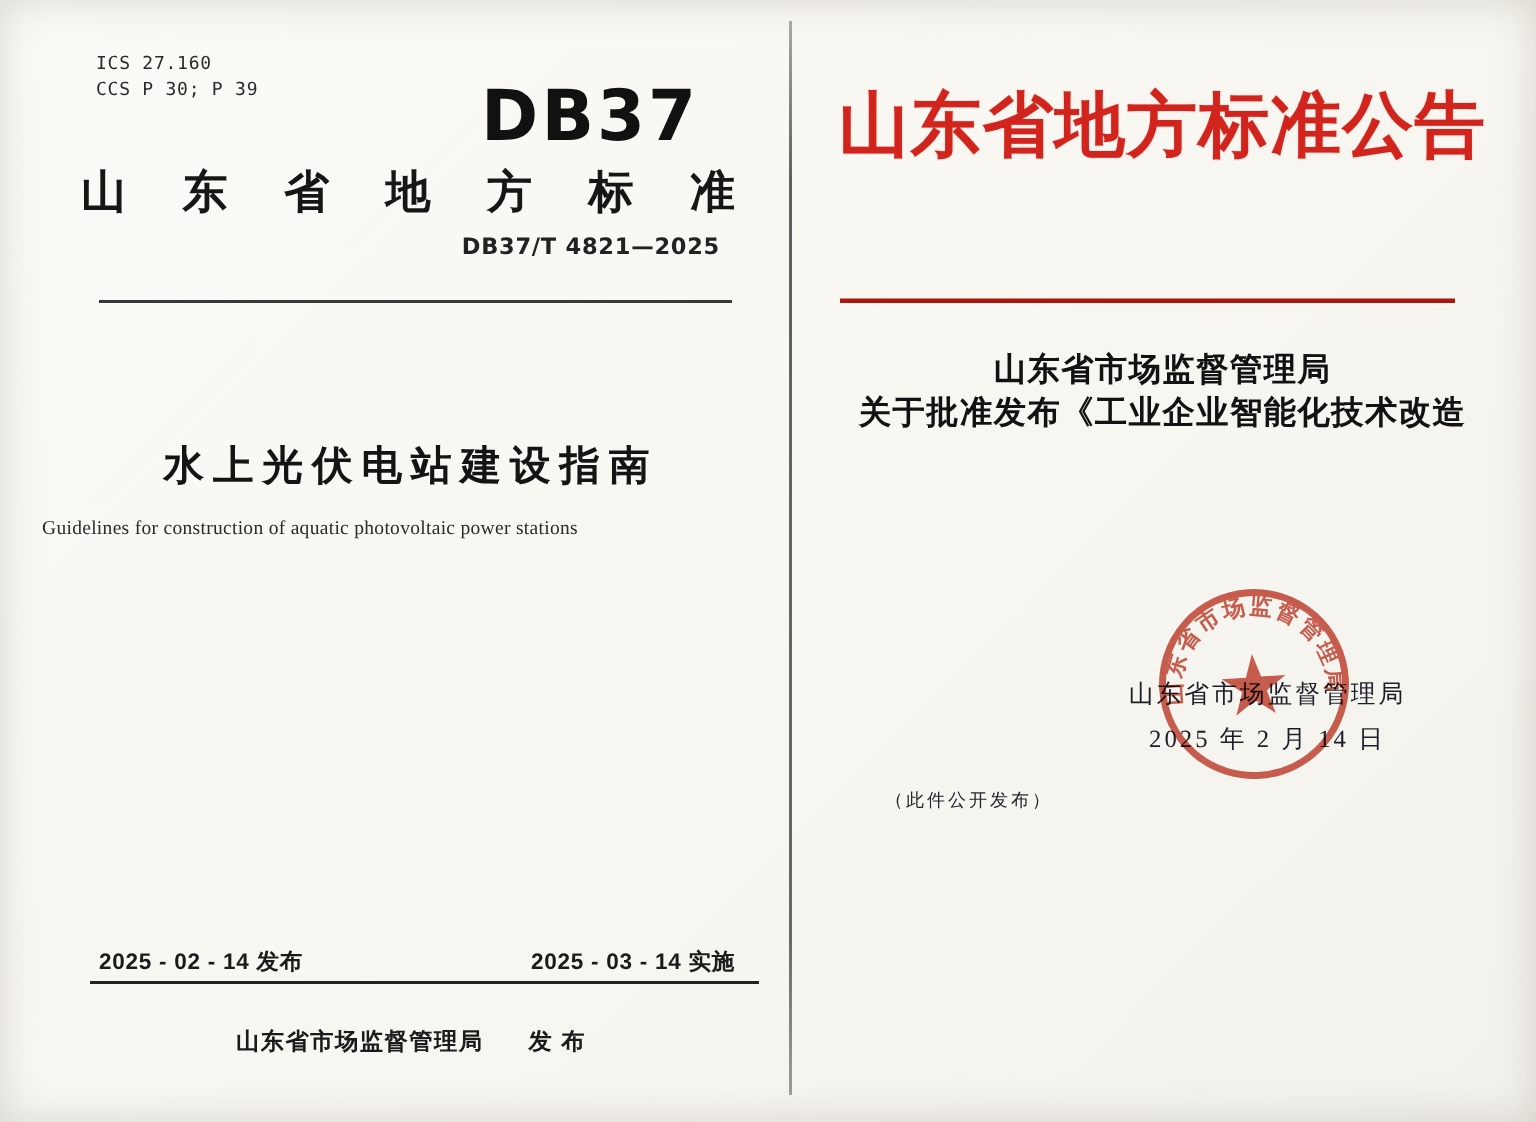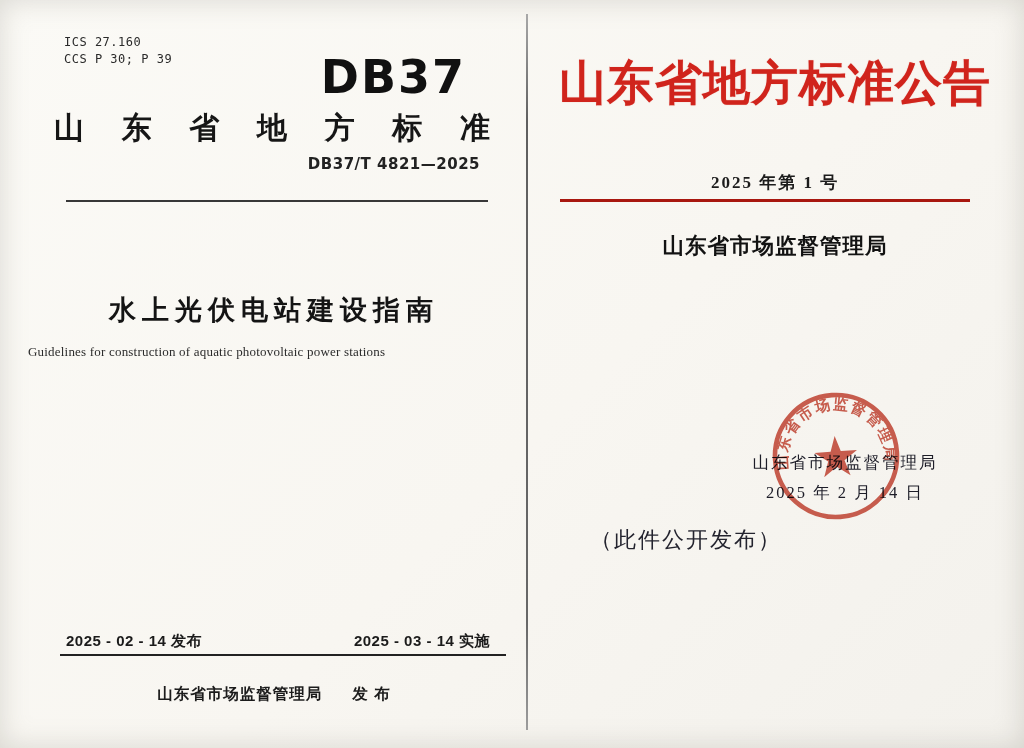--- a/index.html
+++ b/index.html
@@ -96,21 +96,21 @@
     text-indent:2em; text-align:justify; color:#20202a;
   }
   .sig-org, .sig-date {
     position:absolute; left:146px; width:330px; text-align:center;
     font-size:16.5px; letter-spacing:2px; color:#1d1d28;
   }
   .sig-org { top:444px; }
   .sig-date { top:474px; }
   .public-note {
     position:absolute; left:56px; top:517px;
-    font-size:22px; letter-spacing:2px; color:#23232e;
+    font-size:12px; letter-spacing:2px; color:#23232e;
   }
   #official-seal {
     position:absolute; left:234px; top:380px; width:136px; height:136px;
     opacity:.83; mix-blend-mode:multiply; transform:rotate(-4deg);
   }
 </style>
 </head>
 <body>
 
 <div id="canvas">
@@ -152,26 +152,26 @@
       <span>山东省市场监督管理局</span>
       <span>发 布</span>
     </div>
   </div>
 
   <div id="page-divider"></div>
 
   <div class="page" id="right-page">
     <div class="ann-title">山东省地方标准公告</div>
 
-    <div class="issue-no">2025 年第 1 号</div>
 
     <div class="rule" id="issue-rule"></div>
 
     <div class="ann-heading">
       <div>山东省市场监督管理局</div>
+      <div>关于批准发布《工业企业智能化技术改造</div>
     </div>
 
 
     <div class="sig-org">山东省市场监督管理局</div>
     <div class="sig-date">2025 年 2 月 14 日</div>
 
     <svg id="official-seal" viewBox="0 0 136 136" xmlns="http://www.w3.org/2000/svg">
       <defs>
         <path id="seal-arc" d="M 21.5 85.5 A 49 49 0 1 1 114.5 85.5" fill="none"></path>
       </defs>

